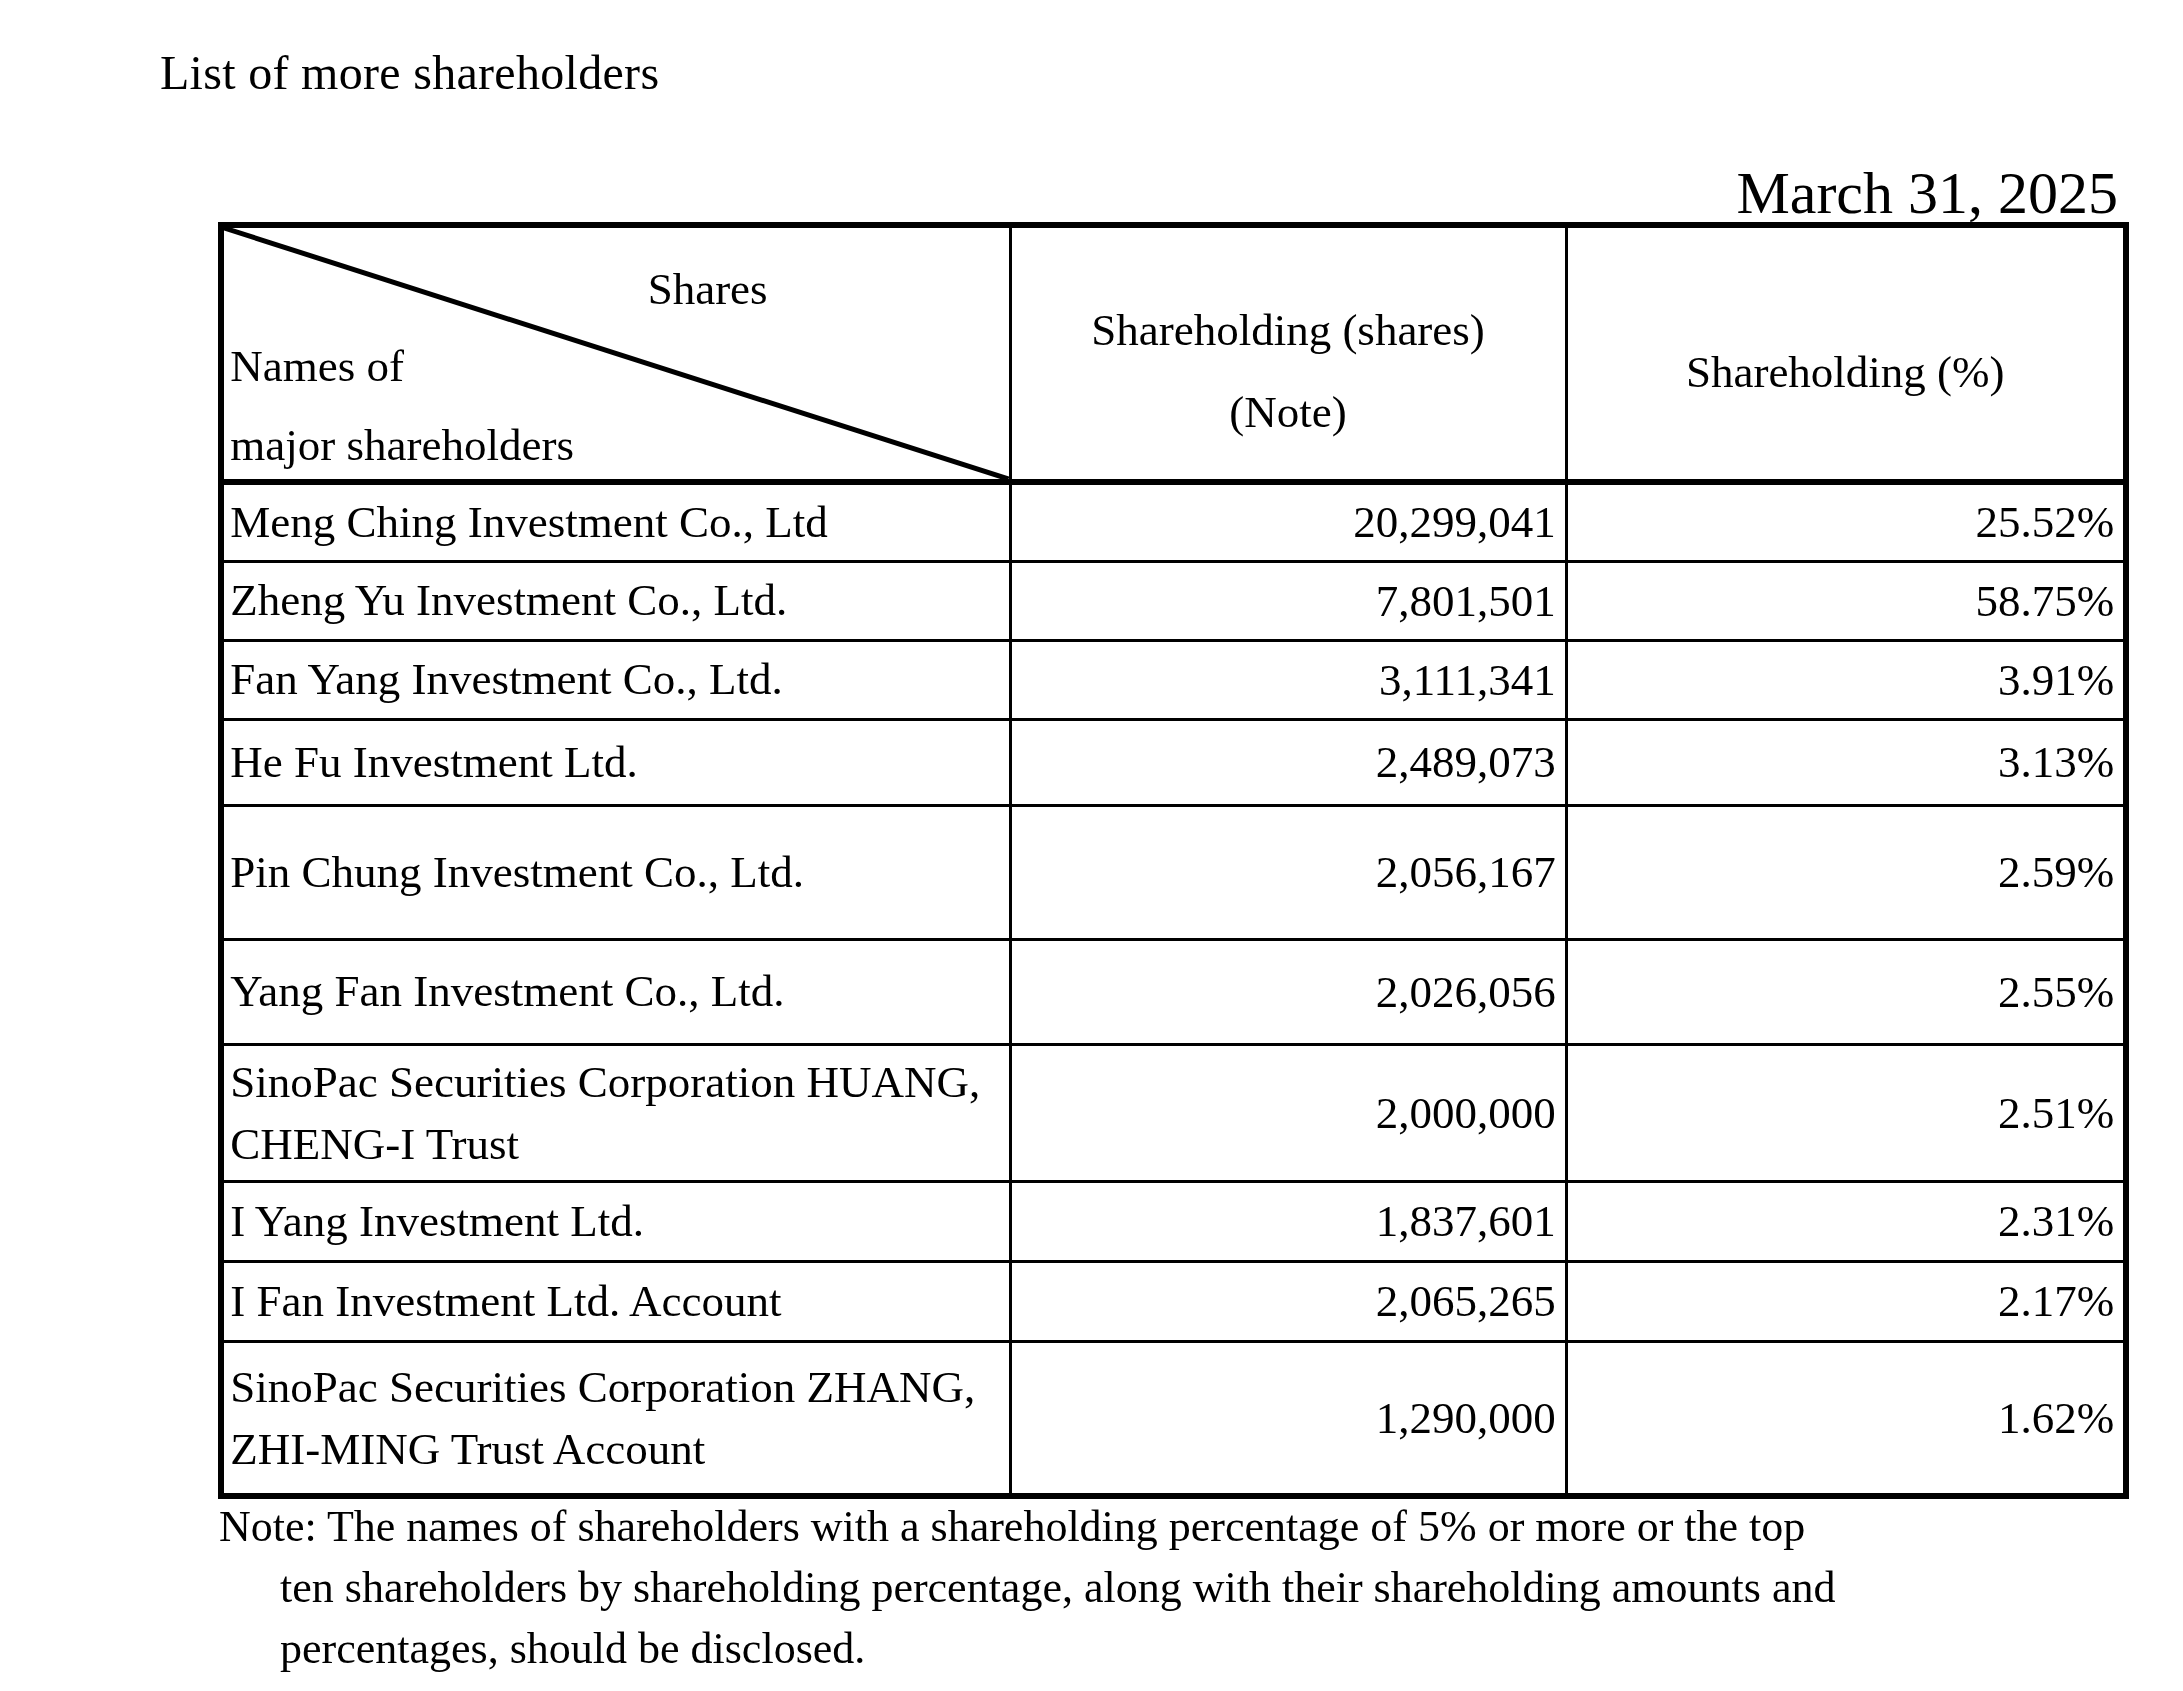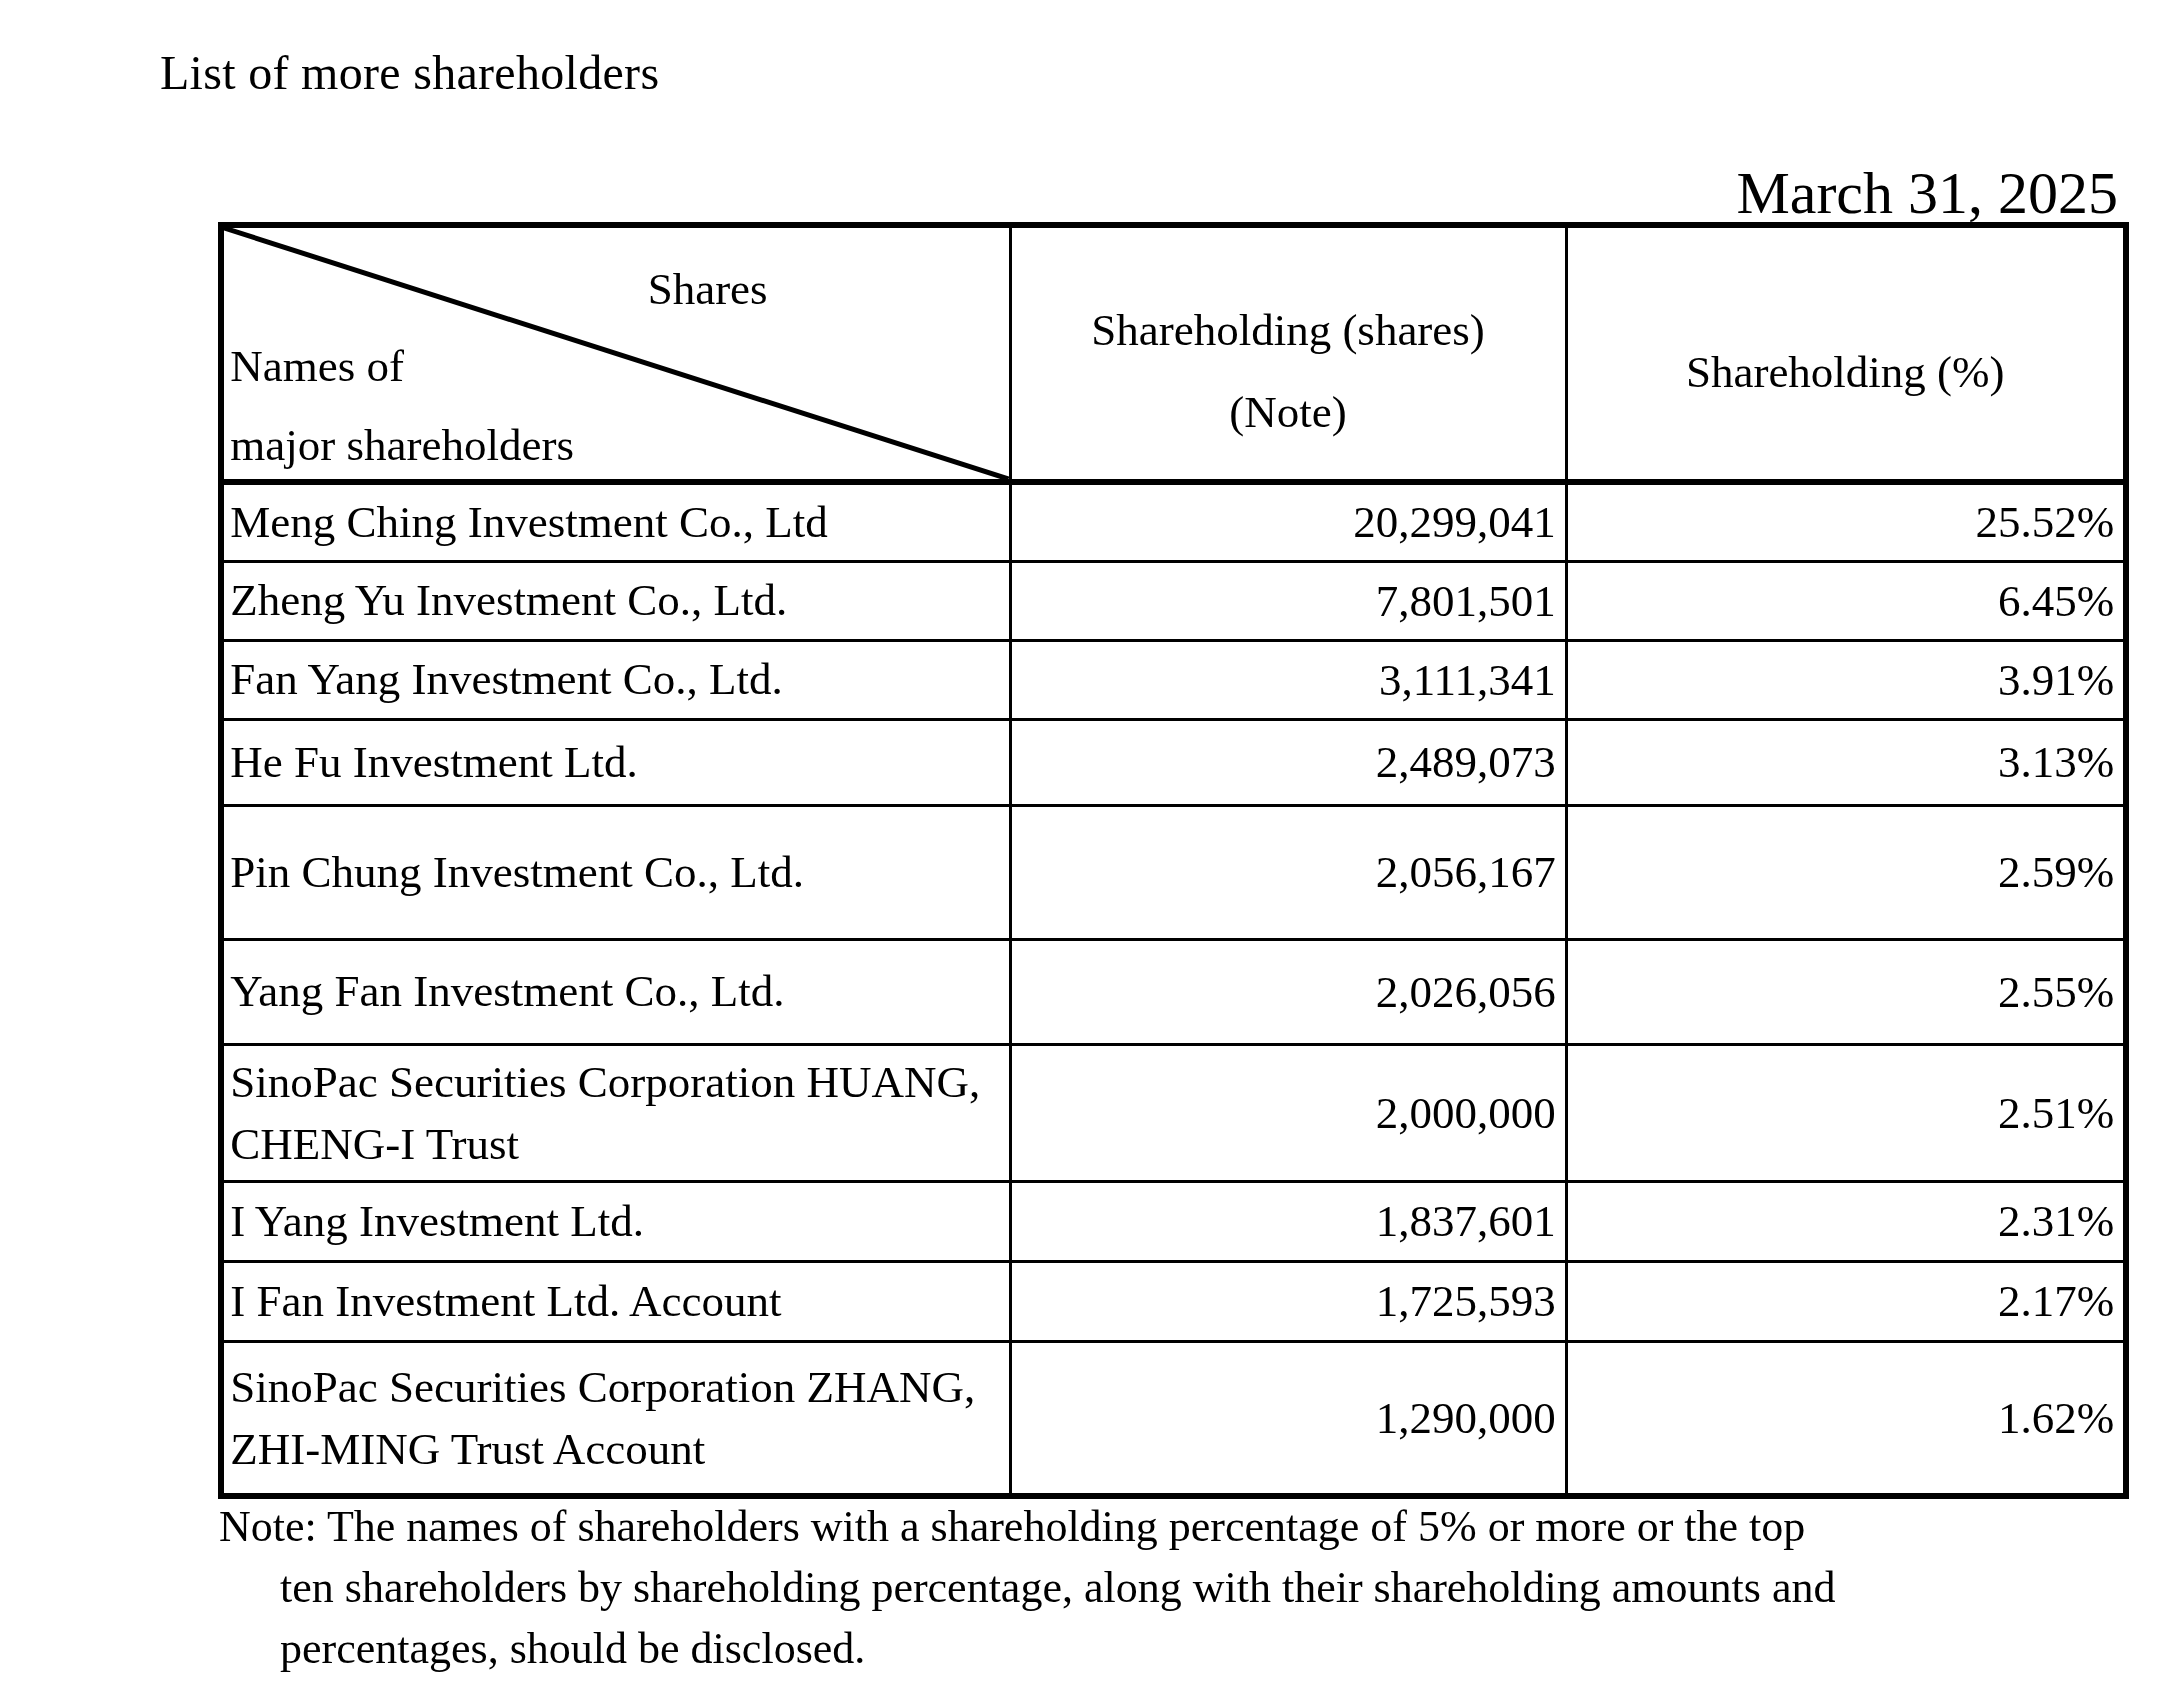--- a/index.html
+++ b/index.html
@@ -148,21 +148,21 @@
     </thead>
     <tbody>
         <tr style="height: 79px;">
           <td class="cell-name">Meng Ching Investment Co., Ltd</td>
           <td class="cell-num">20,299,041</td>
           <td class="cell-pct">25.52%</td>
         </tr>
         <tr style="height: 79px;">
           <td class="cell-name">Zheng Yu Investment Co., Ltd.</td>
           <td class="cell-num">7,801,501</td>
-          <td class="cell-pct">6.45%</td>
+          <td class="cell-pct">58.75%</td>
         </tr>
         <tr style="height: 79px;">
           <td class="cell-name">Fan Yang Investment Co., Ltd.</td>
           <td class="cell-num">3,111,341</td>
           <td class="cell-pct">3.91%</td>
         </tr>
         <tr style="height: 86px;">
           <td class="cell-name">He Fu Investment Ltd.</td>
           <td class="cell-num">2,489,073</td>
           <td class="cell-pct">3.13%</td>
@@ -183,21 +183,21 @@
           <td class="cell-num">2,000,000</td>
           <td class="cell-pct">2.51%</td>
         </tr>
         <tr style="height: 80px;">
           <td class="cell-name">I Yang Investment Ltd.</td>
           <td class="cell-num">1,837,601</td>
           <td class="cell-pct">2.31%</td>
         </tr>
         <tr style="height: 80px;">
           <td class="cell-name">I Fan Investment Ltd. Account</td>
-          <td class="cell-num">1,725,593</td>
+          <td class="cell-num">2,065,265</td>
           <td class="cell-pct">2.17%</td>
         </tr>
         <tr style="height: 155px;">
           <td class="cell-name">SinoPac Securities Corporation ZHANG,
 ZHI-MING Trust Account</td>
           <td class="cell-num">1,290,000</td>
           <td class="cell-pct">1.62%</td>
         </tr>
       </tbody>
   </table>

